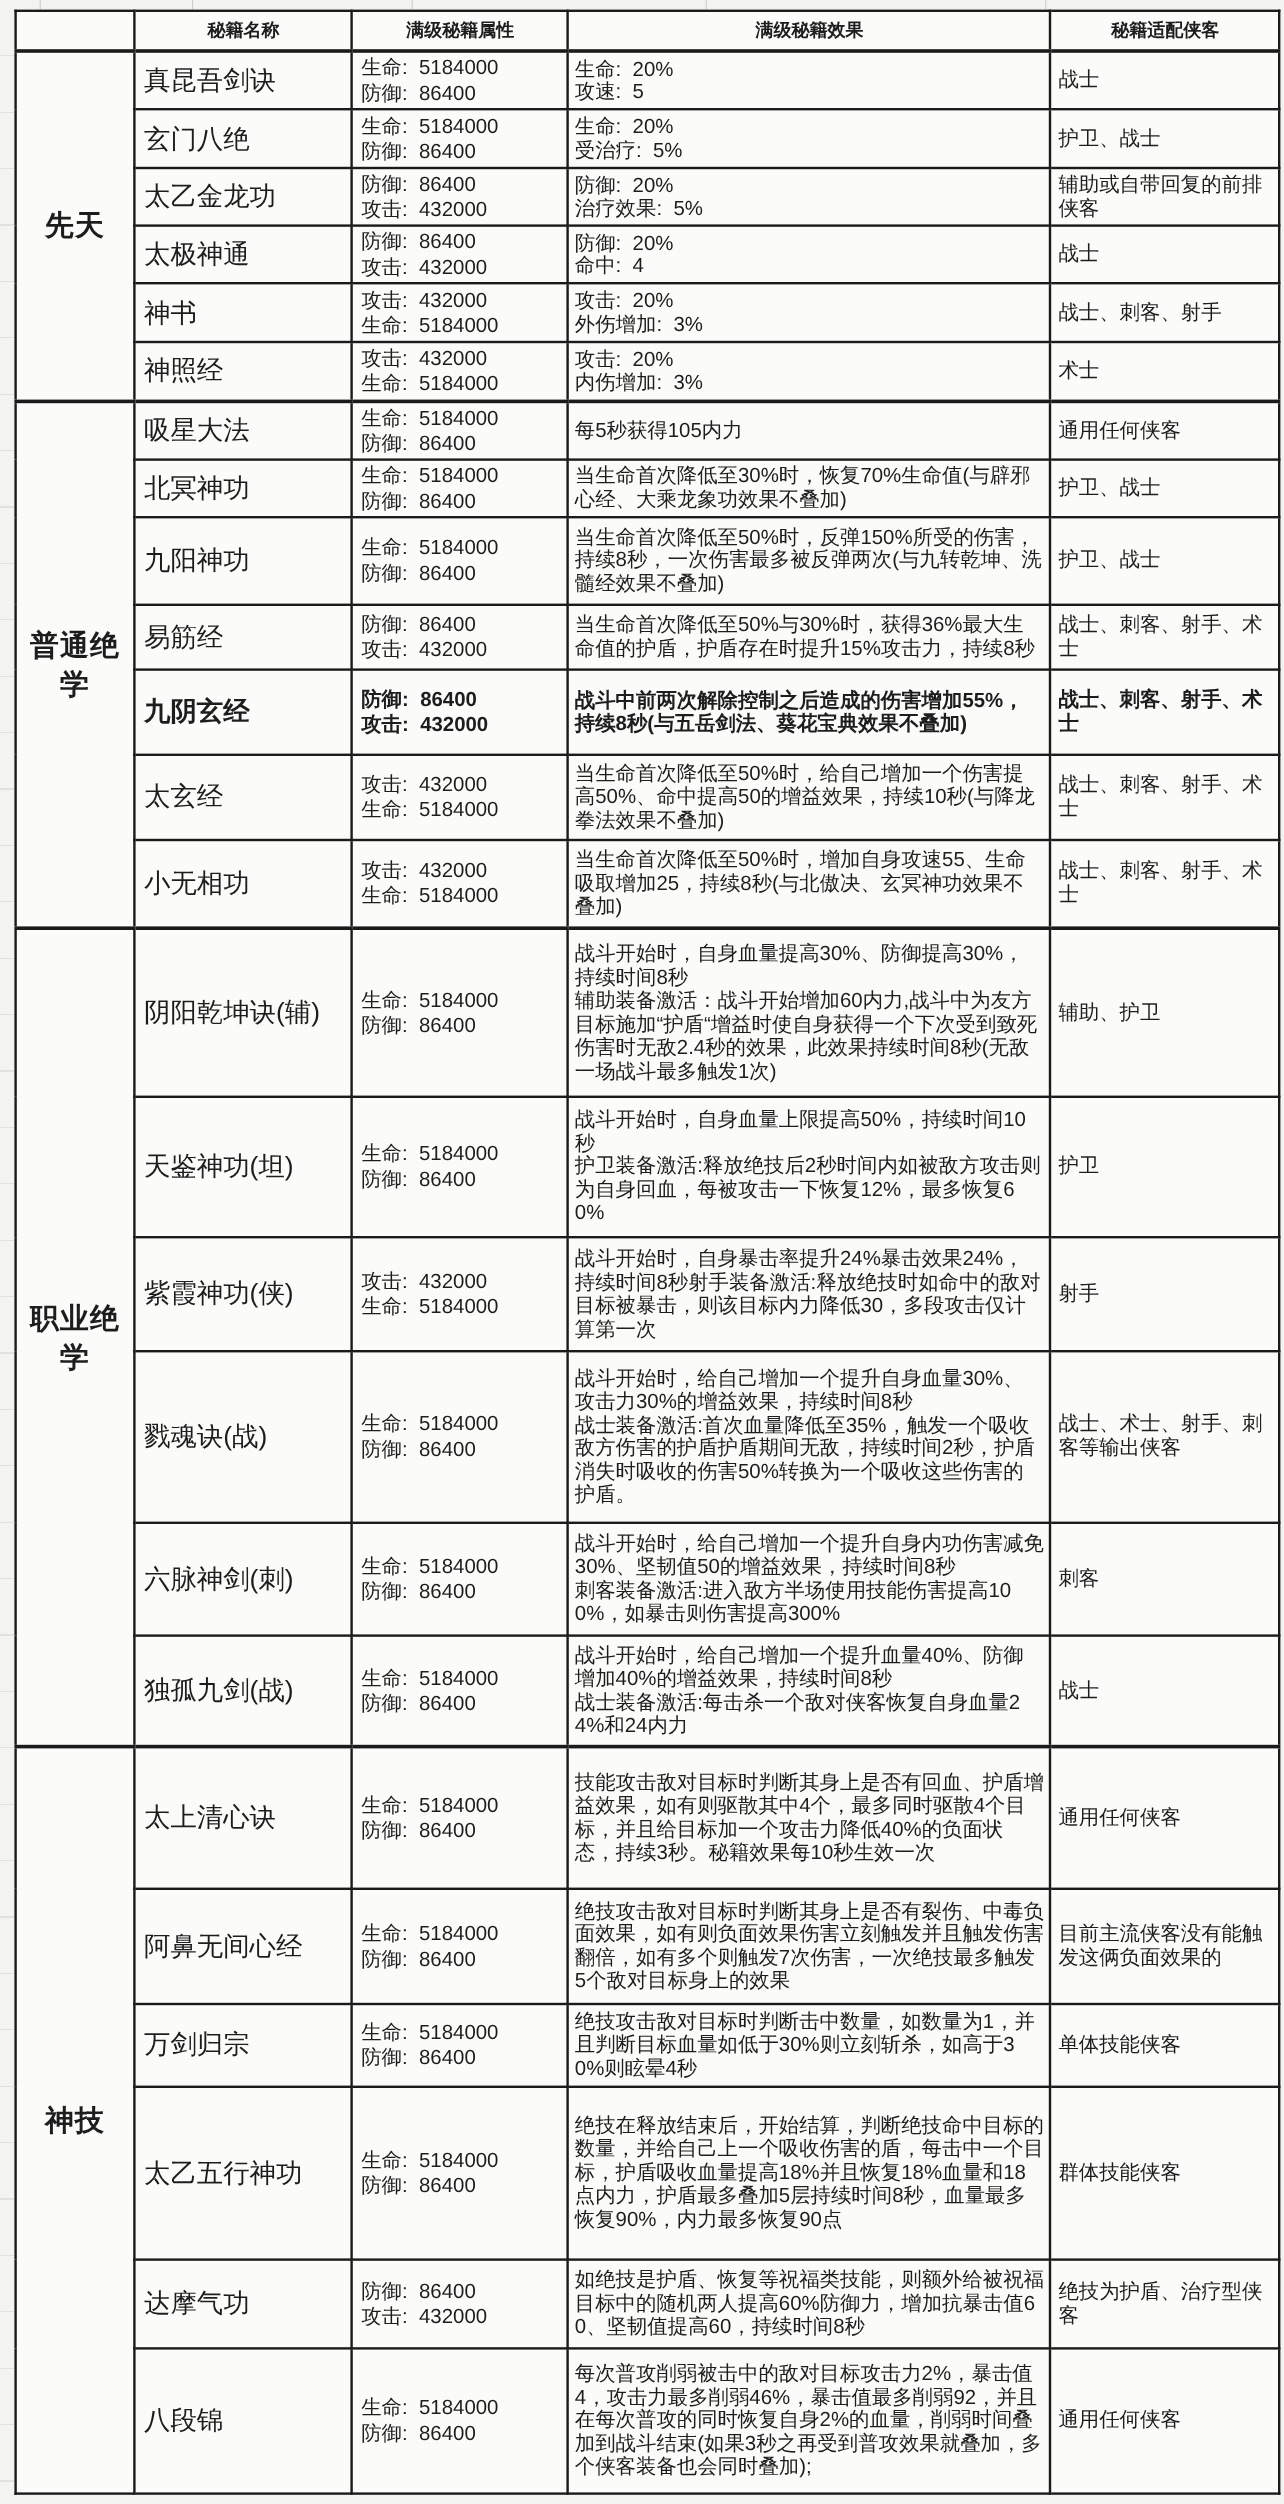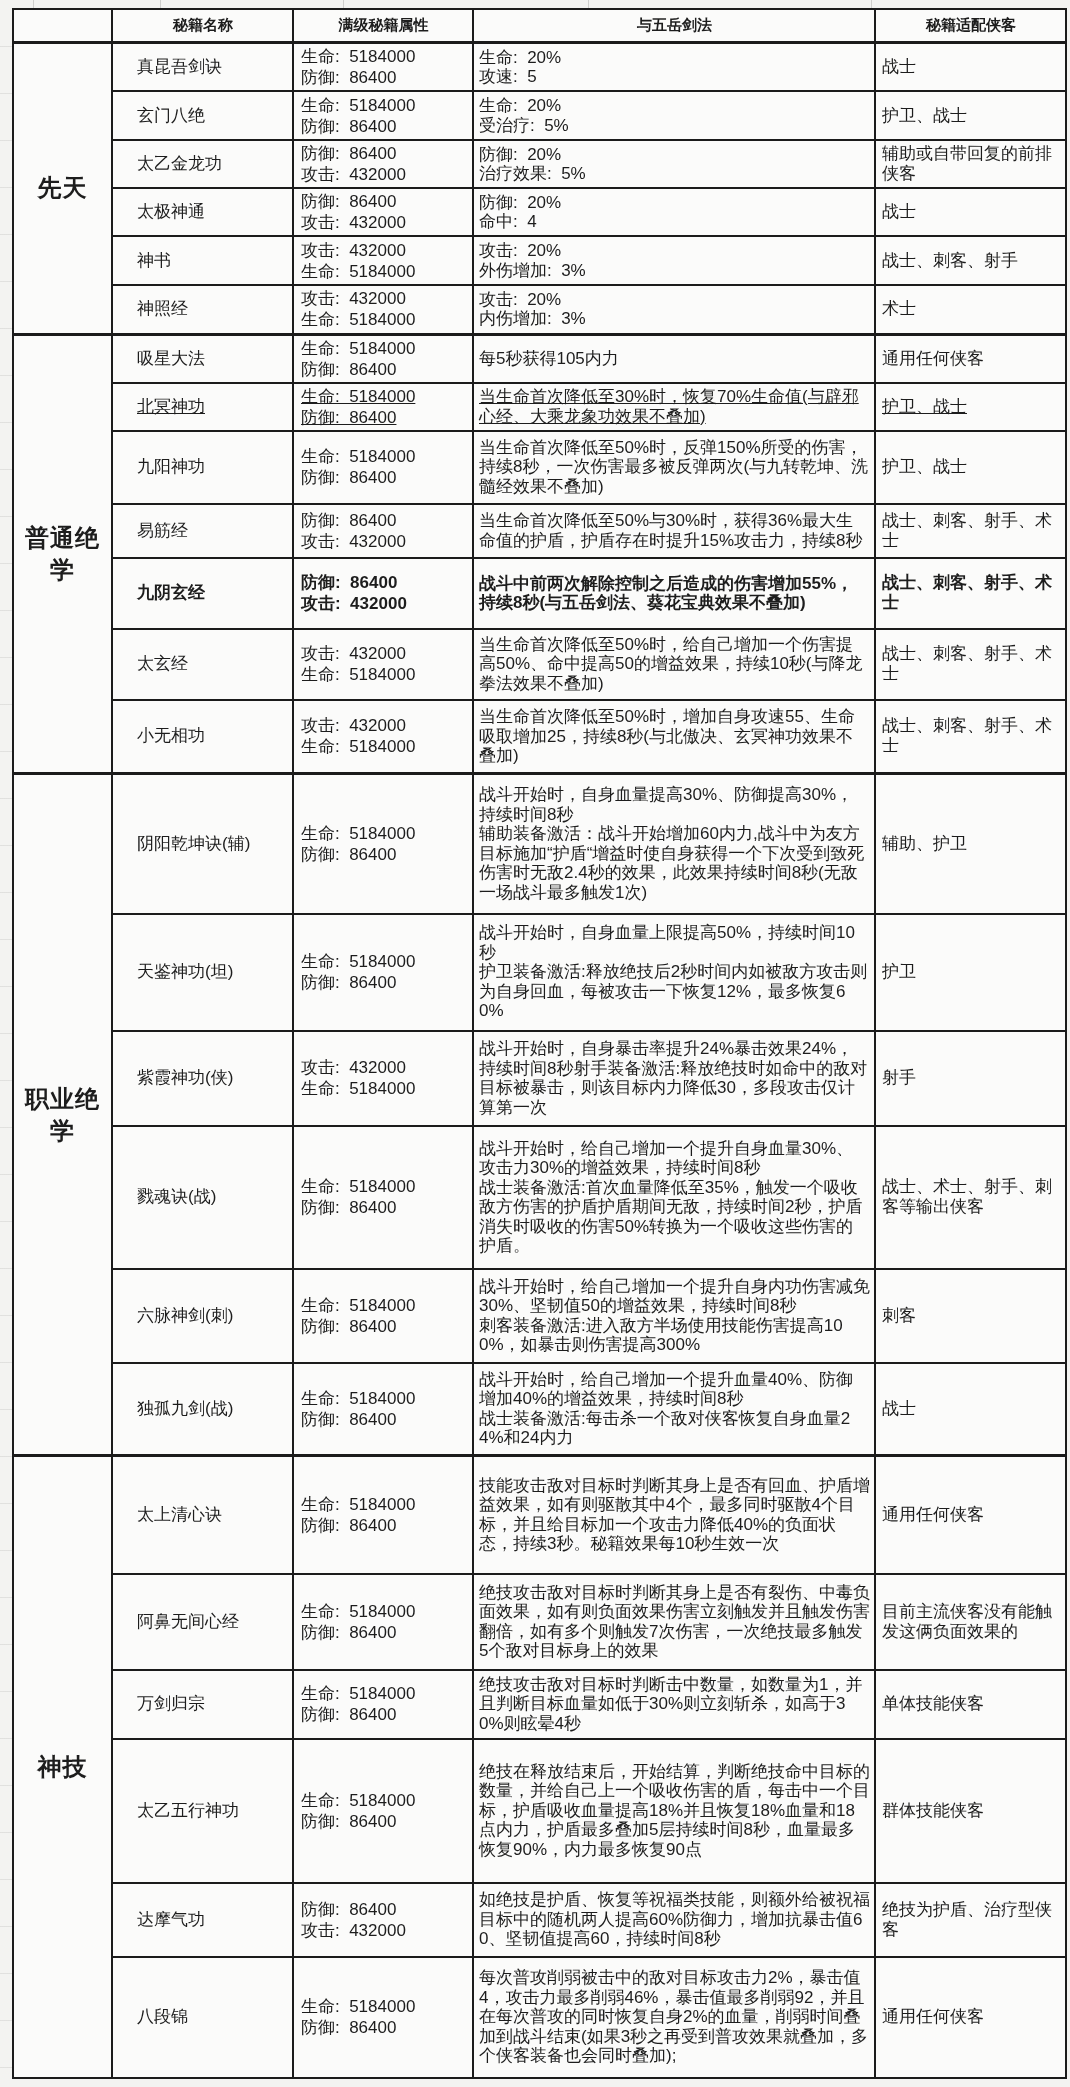--- a/index.html
+++ b/index.html
@@ -37,21 +37,21 @@
     font-size:15px;font-weight:bold;text-align:center;
     height:29px;padding:1px 4px 1px 5px;
     border-bottom-width:3px;
     white-space:nowrap;
   }
   tr.group-start td{border-top-width:3px;}
   .c-group{
     font-size:24px;font-weight:bold;text-align:center;
     padding:2px;letter-spacing:1px;
   }
-  .c-name{font-size:17px;padding:2px 4px 2px 24px;line-height:20px;}
+  .c-name{font-size:22px;padding:2px 4px 2px 7px;line-height:20px;}
   .c-attr{font-size:17px;line-height:21px;white-space:pre-wrap;padding:2px 4px 2px 7px;}
   .c-effect{font-size:17px;line-height:19.5px;white-space:pre-wrap;padding:2px 4px 2px 5px;
     word-break:break-all;}
   .c-heroes{font-size:17px;line-height:20px;padding:2px 3px 2px 6px;word-break:break-all;}
 </style>
 </head>
 <body>
 
 <div class="gutter-left"></div>
 <div class="gutter-top">
@@ -68,21 +68,21 @@
       <col style="width:181px">
       <col style="width:180px">
     <col style="width:402px">
       <col style="width:191px">
   </colgroup>
   <thead>
     <tr>
       <th></th>
       <th>秘籍名称</th>
       <th>满级秘籍属性</th>
-      <th>与五岳剑法</th>
+      <th>满级秘籍效果</th>
       <th>秘籍适配侠客</th>
     </tr>
   </thead>
   <tbody>
       <tr class="group-start" style="height: 47px;">
     <td class="c-group" rowspan="6">先天</td>
         <td class="c-name">真昆吾剑诀</td>
     <td class="c-attr">生命:  5184000
 防御:  86400</td>
     <td class="c-effect">生命:  20%
@@ -130,21 +130,21 @@
     <td class="c-heroes">术士</td>
   </tr>
       <tr class="group-start" style="height: 48px;">
     <td class="c-group" rowspan="7">普通绝学</td>
         <td class="c-name">吸星大法</td>
     <td class="c-attr">生命:  5184000
 防御:  86400</td>
     <td class="c-effect">每5秒获得105内力</td>
     <td class="c-heroes">通用任何侠客</td>
   </tr>
-      <tr style="height: 47px; text-decoration: underline;">
+      <tr style="height: 47px;">
     <td class="c-name">北冥神功</td>
     <td class="c-attr">生命:  5184000
 防御:  86400</td>
     <td class="c-effect">当生命首次降低至30%时，恢复70%生命值(与辟邪心经、大乘龙象功效果不叠加)</td>
     <td class="c-heroes">护卫、战士</td>
   </tr>
       <tr style="height: 73px;">
     <td class="c-name">九阳神功</td>
     <td class="c-attr">生命:  5184000
 防御:  86400</td>

